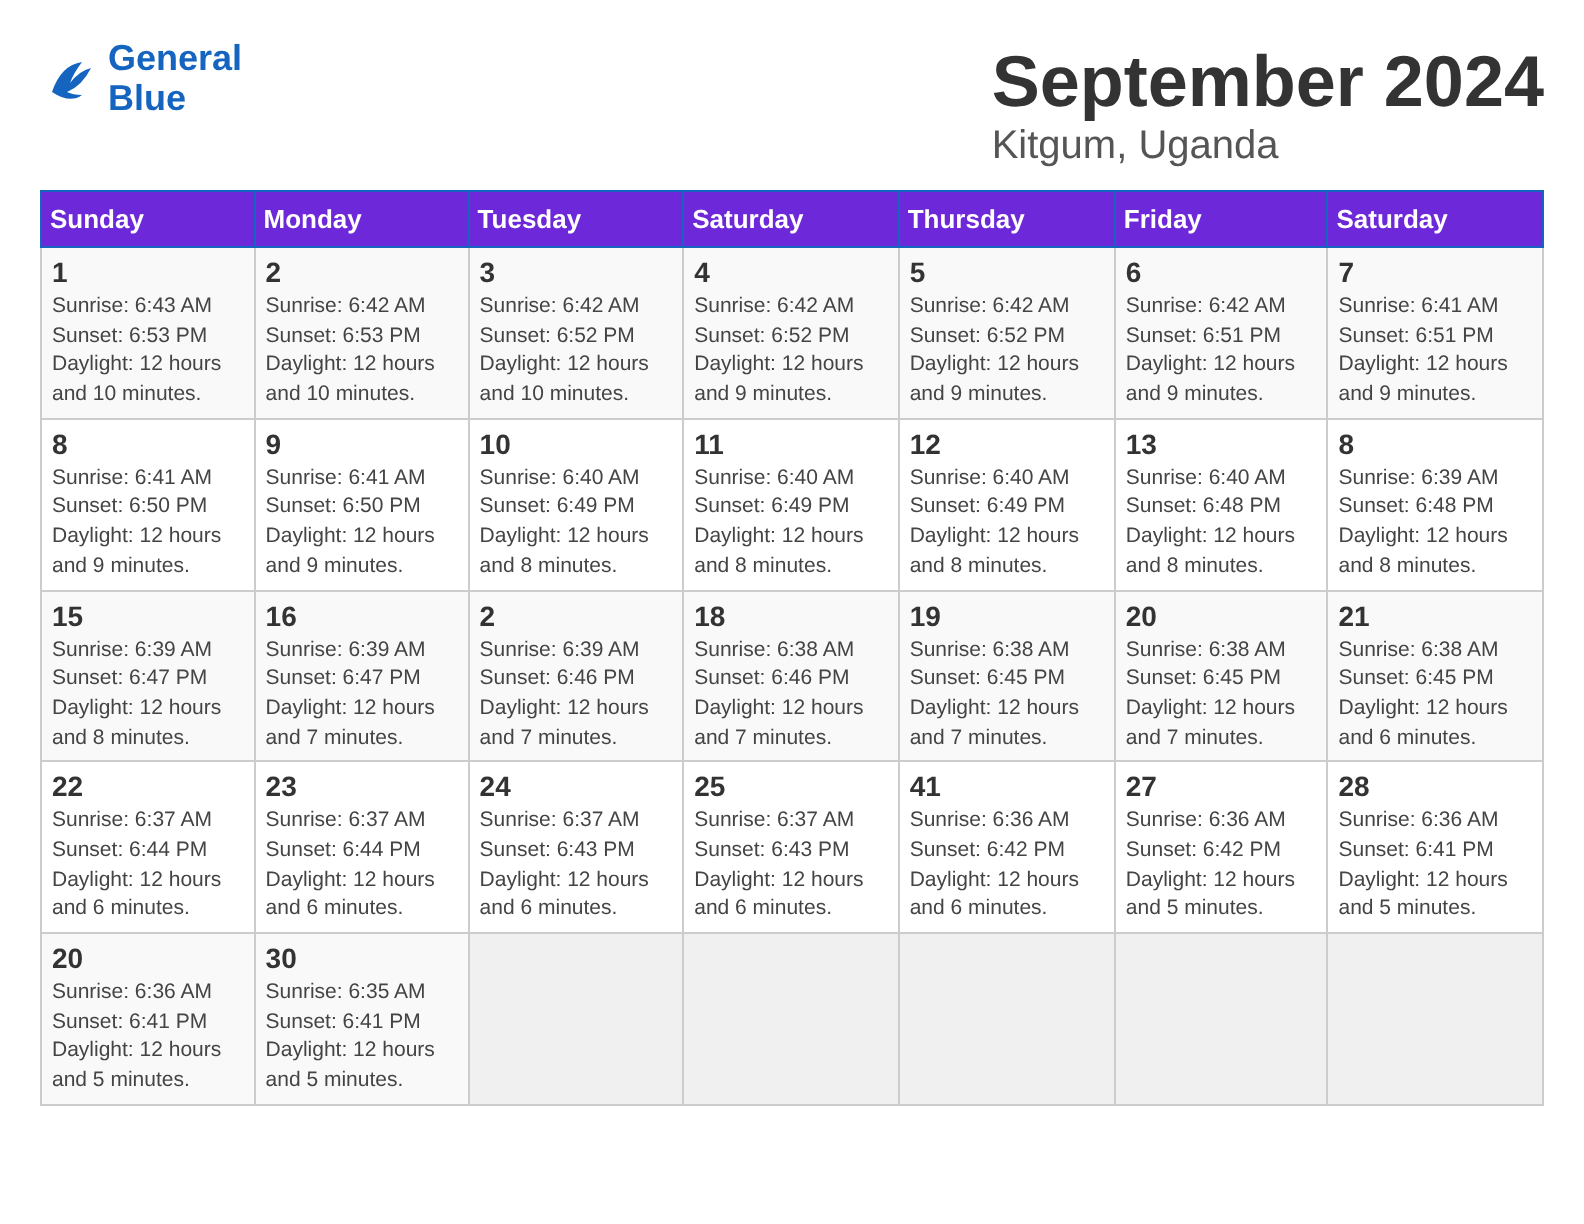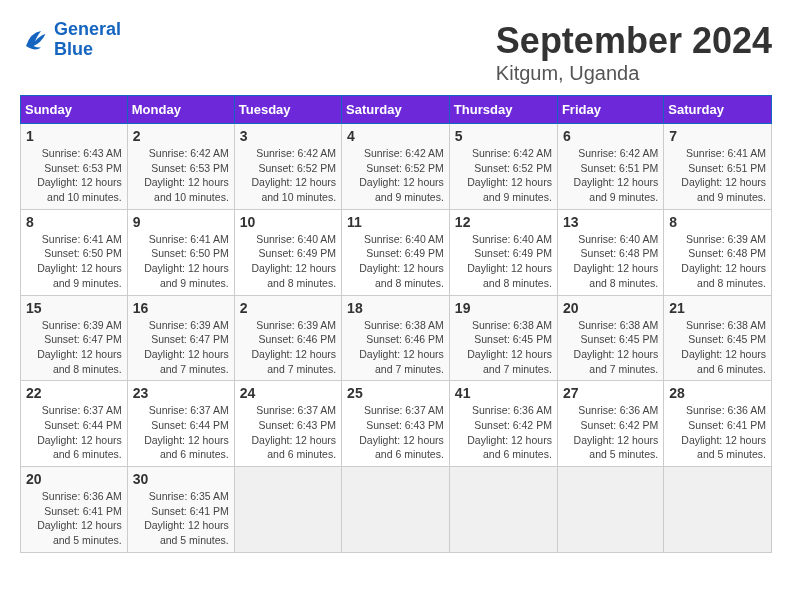--- a/index.html
+++ b/index.html
@@ -74,21 +74,20 @@
       font-size: 14px;
       font-weight: bold;
       color: #333;
       display: block;
       margin-bottom: 2px;
     }
     .day-info {
       color: #444;
       line-height: 1.4;
       font-size: 10.5px;
-      text-align: right;
     }
     td.empty {
       background: #f0f0f0 !important;
     }
   </style>
 </head>
 <body>
 
 <div class="header">
   <div class="logo">

